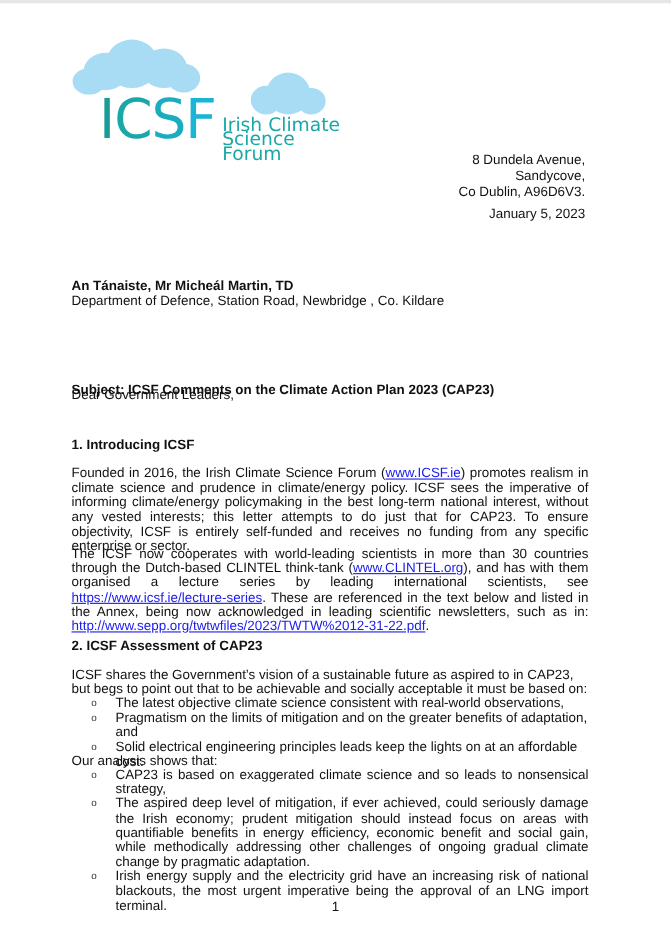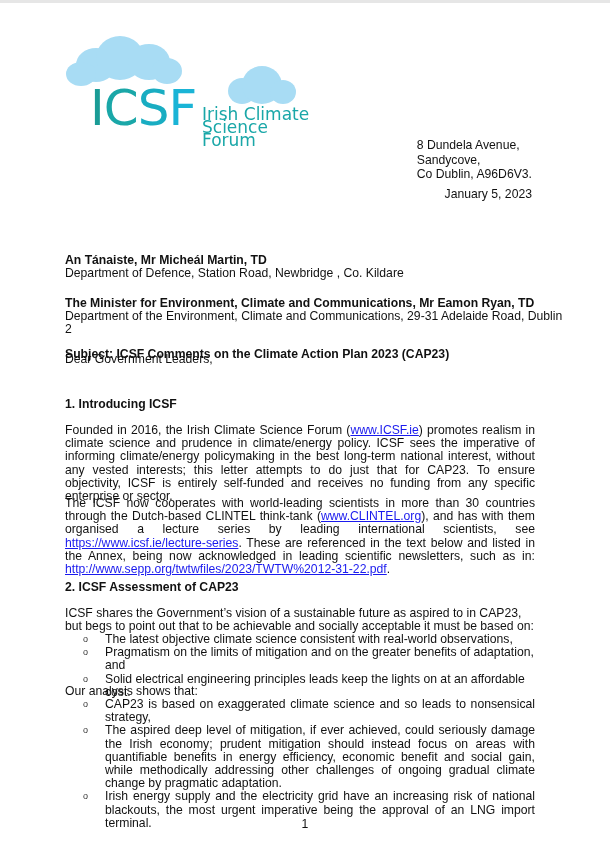--- a/index.html
+++ b/index.html
@@ -13,21 +13,21 @@
     .cloud { position: absolute; background: #a8dcf4; border-radius: 50%; }
     .logo-letters { position: absolute; left: 24px; top: 50px; font-family: "DejaVu Sans", sans-serif; font-size: 50px; font-weight: normal; letter-spacing: -1px; line-height: 56px; }
     .logo-letters span { display: inline-block; }
     .l-i { color: #1a9c96; }
     .l-c { color: #1aa7a8; }
     .l-s { color: #19adc2; }
     .l-f { color: #1ab4d6; }
     .logo-tag { position: absolute; left: 136px; top: 78px; font-family: "DejaVu Sans", sans-serif; font-size: 17px; line-height: 13px; color: #1aa7a8; }
 
     
-    .addr { position: absolute; right: 78px; top: 138px; font-size: 12.2px; line-height: 14.5px; }
+    .addr { position: absolute; right: 78px; top: 138px; text-align: right; font-size: 12.2px; line-height: 14.5px; }
     .date { position: absolute; right: 78px; top: 187px; font-size: 12.2px; line-height: 14.5px; margin-left: 20px; }
     .block { position: absolute; left: 65px; width: 470px; font-size: 12.2px; line-height: 13.2px; }
     .bold { font-weight: bold; }
     .just { text-align: justify; text-align-last: left; }
     a.link { color: #1a1aee; text-decoration: underline; }
     ul.circ { list-style: none; }
     ul.circ li { position: relative; padding-left: 40px; }
     ul.circ li .b { position: absolute; left: 18px; top: 0; font-size: 9px; color: #333; }
     .pagenum { position: absolute; left: 0; width: 610px; top: 817px; text-align: center; font-size: 12.2px; }
   </style>
@@ -64,24 +64,20 @@
     <div>8 Dundela Avenue,</div>
     <div>Sandycove,</div>
     <div>Co Dublin, A96D6V3.</div>
   </div>
   <div class="date">January 5, 2023</div>
 
   <div class="block" style="top:254px;">
     <div class="bold">An Tánaiste, Mr Micheál Martin, TD</div>
     <div>Department of Defence, Station Road, Newbridge , Co. Kildare</div>
   </div>
-  <div class="block" style="top:297px; width:500px;">
-    <div class="bold">The Minister for Environment, Climate and Communications, Mr Eamon Ryan, TD</div>
-    <div>Department of the Environment, Climate and Communications, 29-31 Adelaide Road, Dublin 2</div>
-  </div>
 
   <div class="block bold" style="top:348px;">Subject: ICSF Comments on the Climate Action Plan 2023 (CAP23)</div>
   <div class="block" style="top:353px;">Dear Government Leaders,</div>
 
   <div class="block bold" style="top:398px;">1. Introducing ICSF</div>
   <div class="block just" style="top:424px;"><span>Founded in 2016, the Irish Climate Science Forum (</span><a class="link">www.ICSF.ie</a><span>) promotes realism in climate science and prudence in climate/energy policy. ICSF sees the imperative of informing climate/energy policymaking in the best long-term national interest, without any vested interests; this letter attempts to do just that for CAP23. To ensure objectivity, ICSF is entirely self-funded and receives no funding from any specific enterprise or sector.</span></div>
 
   <div class="block just" style="top:497px;"><span>The ICSF now cooperates with world-leading scientists in more than 30 countries through the Dutch-based CLINTEL think-tank (</span><a class="link">www.CLINTEL.org</a><span>), and has with them organised a lecture series by leading international scientists, see </span><a class="link">https://www.icsf.ie/lecture-series</a><span>. These are referenced in the text below and listed in the Annex, being now acknowledged in leading scientific newsletters, such as in: </span><a class="link">http://www.sepp.org/twtwfiles/2023/TWTW%2012-31-22.pdf</a><span>.</span></div>
 
   <div class="block bold" style="top:581px;">2. ICSF Assessment of CAP23</div>

